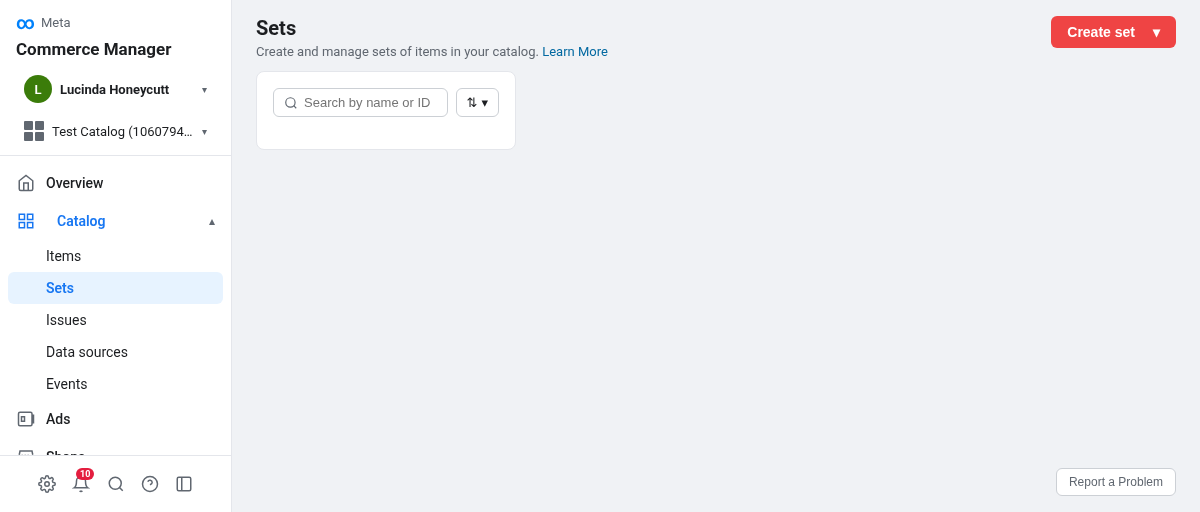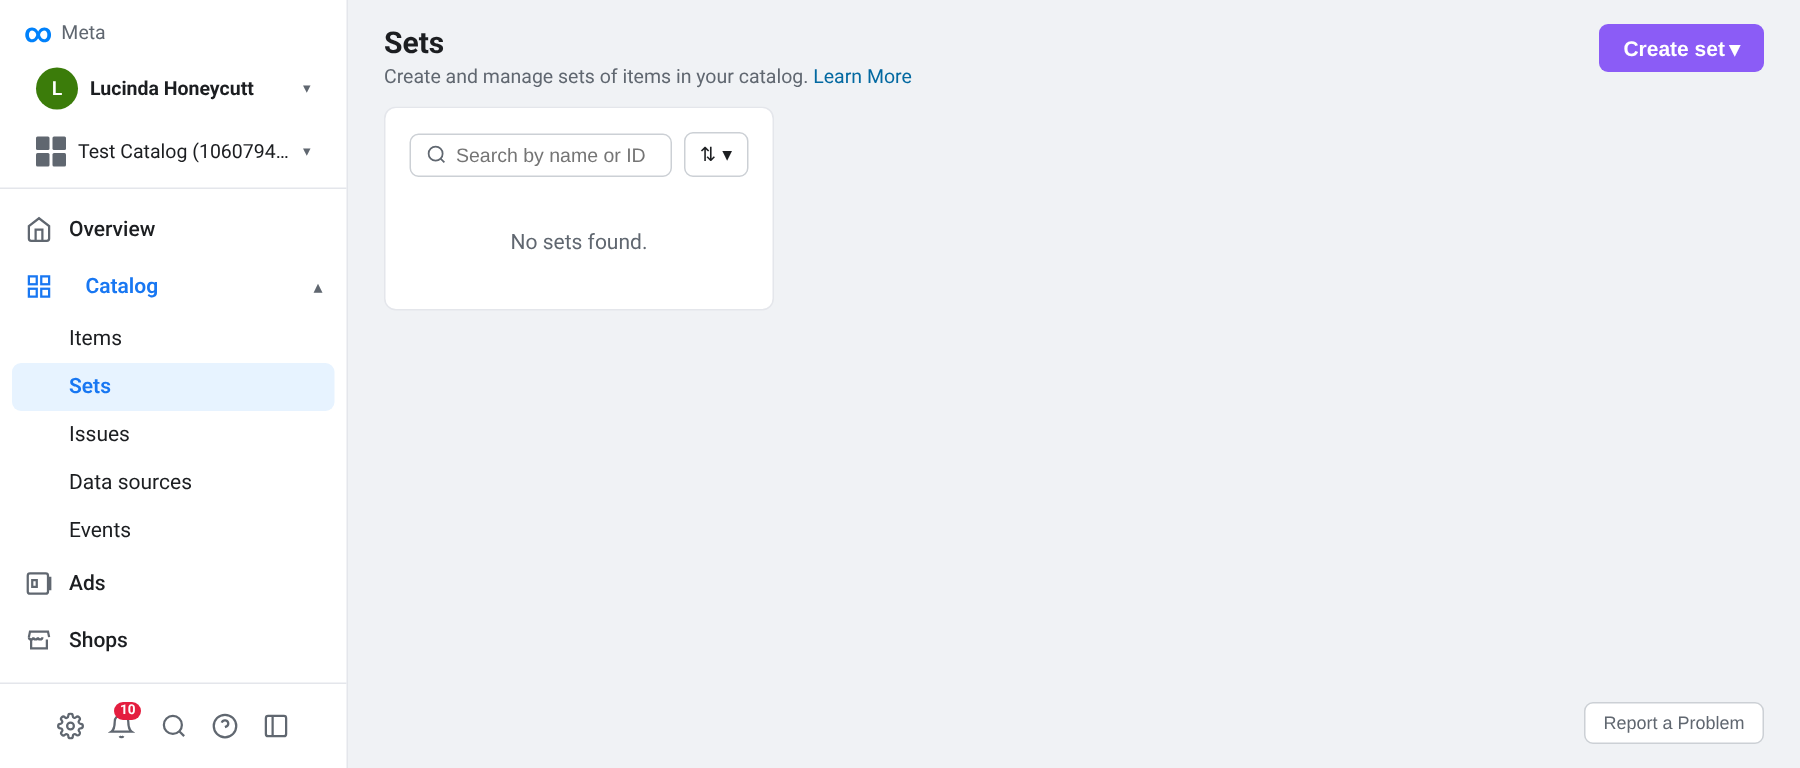--- a/index.html
+++ b/index.html
@@ -48,37 +48,38 @@
     .main-content { flex: 1; padding: 0 24px 13px; overflow-y: auto; }
     .sets-panel { background: #fff; border-radius: 8px; border: 1px solid #e4e6eb; padding: 16px; width: 260px; }
     .search-sort-row { display: flex; align-items: center; gap: 8px; margin-bottom: 16px; }
     .search-box { display: flex; align-items: center; gap: 6px; border: 1px solid #ccd0d5; border-radius: 6px; padding: 6px 10px; flex: 1; background: #fff; }
     .search-box input { border: none; outline: none; font-size: 13px; color: #606770; width: 100%; background: transparent; }
     .search-icon-wrap { color: #606770; font-size: 13px; flex-shrink: 0; }
     .sort-btn { display: flex; align-items: center; gap: 4px; border: 1px solid #ccd0d5; border-radius: 6px; padding: 6px 10px; cursor: pointer; background: #fff; color: #1c1e21; font-size: 13px; }
     .no-sets { text-align: center; color: #606770; font-size: 14px; padding: 20px 0; }
 
     
-    .create-set-btn { position: absolute; top: 16px; right: 24px; background: #8b5cf6; color: #fff; border: none; border-radius: 6px; padding: 8px 16px; font-size: 14px; font-weight: 600; cursor: pointer; display: flex; align-items: flex-start; gap: 3px; }
+    .create-set-btn { position: absolute; top: 16px; right: 24px; background: #ef4444; color: #fff; border: none; border-radius: 6px; padding: 8px 16px; font-size: 14px; font-weight: 600; cursor: pointer; display: flex; align-items: flex-start; gap: 18px; }
 
     
     .report-btn { position: absolute; bottom: 16px; right: 24px; background: #fff; border: 1px solid #ccd0d5; border-radius: 6px; padding: 6px 12px; font-size: 12px; color: #606770; cursor: pointer; }
 
     
     svg { display: block; }
   </style>
 </head>
 <body>
 
 <div class="sidebar">
   <div class="sidebar-header">
     <div class="meta-logo">
       <span class="meta-logo-icon">∞</span>
       <span style="font-size:13px; color:#606770;">Meta</span>
     </div>
+    <div class="app-title">Commerce Manager</div>
     <div class="user-selector">
       <div class="avatar">L</div>
       <span class="user-name">Lucinda Honeycutt</span>
       <span class="chevron-down">▾</span>
     </div>
     <div class="catalog-selector">
       <div class="grid-icon">
         <span></span>
           <span></span>
           <span></span>
@@ -218,20 +219,19 @@
                 <line x1="21" y1="21" x2="16.65" y2="16.65"></line>
             </svg>
           </span>
           <input type="text" placeholder="Search by name or ID" style="">
         </div>
         <div class="sort-btn">
           <span>⇅</span>
           <span>▾</span>
         </div>
       </div>
-      <div class="no-sets">No sets found.</div>
     </div>
   </div>
 
   <button class="report-btn">
     <span>Report a Problem</span>
   </button>
 </div>
 
 </body></html>

